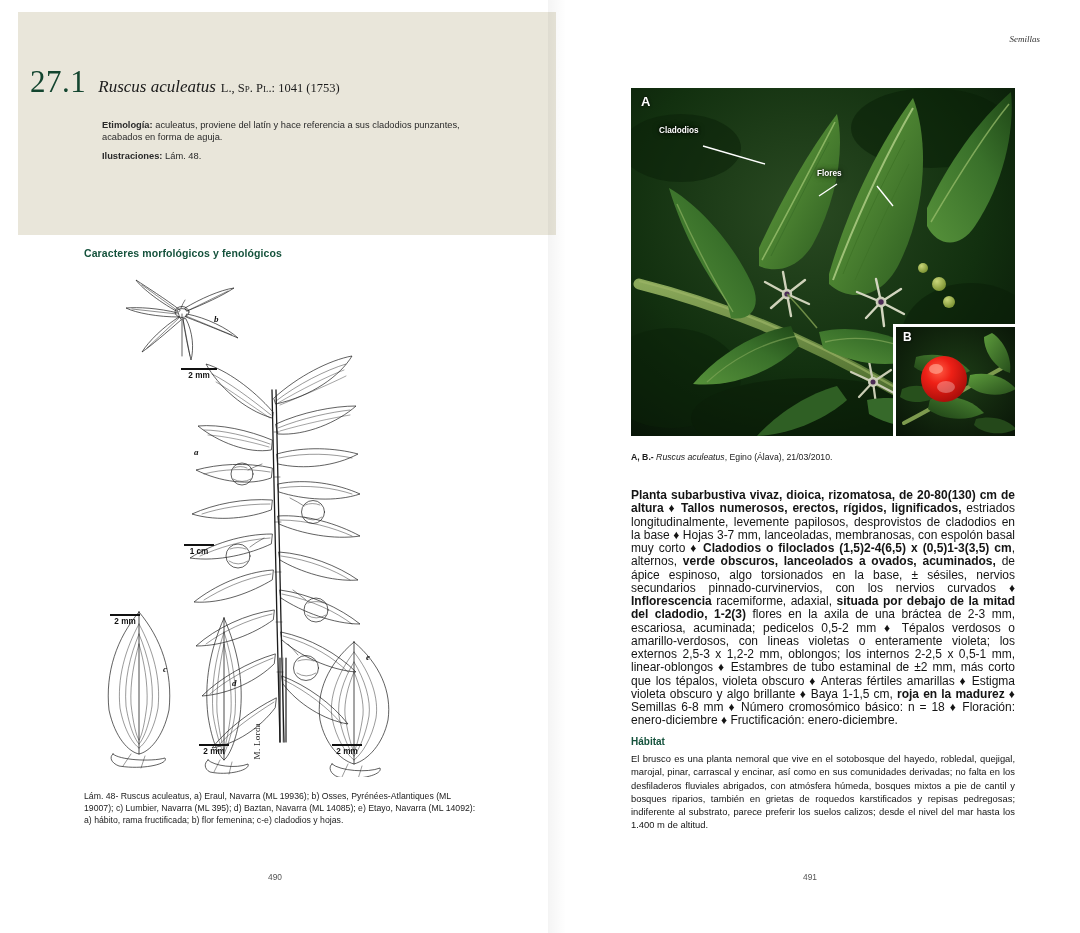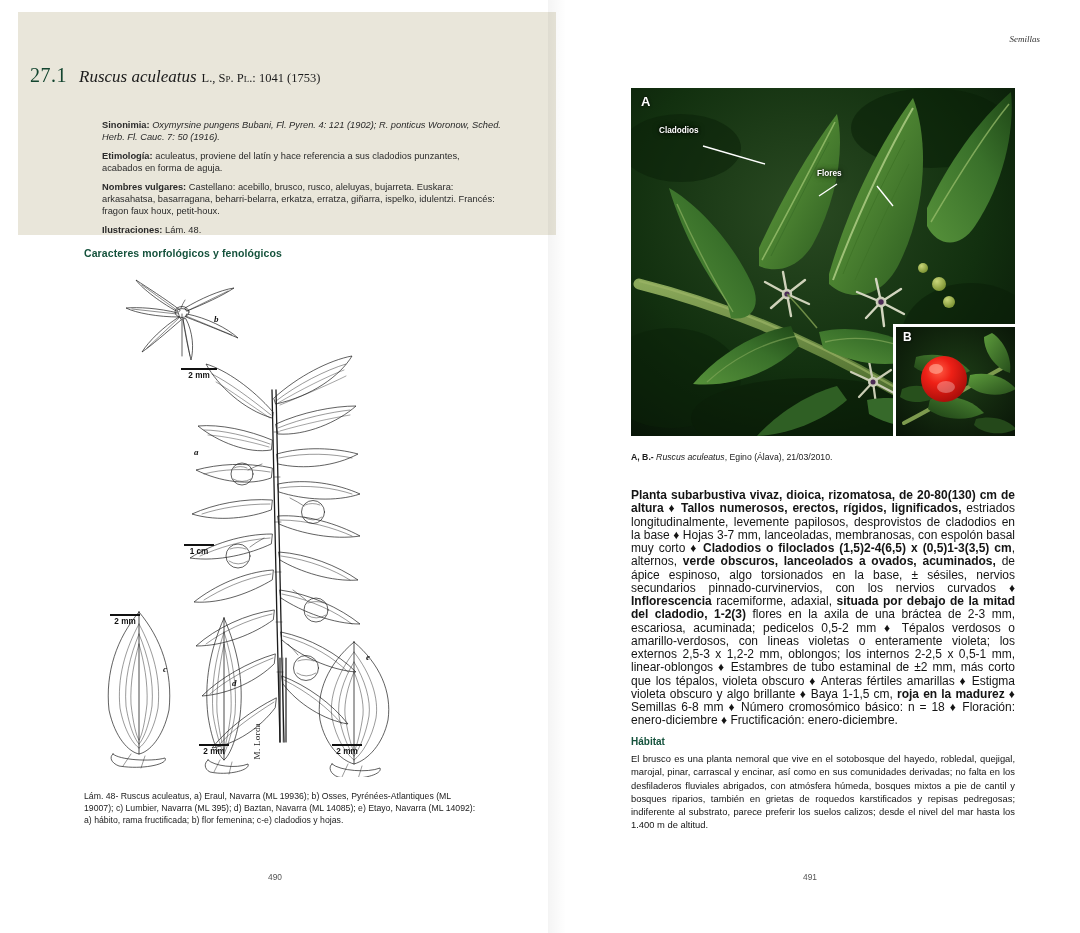--- a/index.html
+++ b/index.html
@@ -47,21 +47,21 @@
     background: #e9e6da;
   }
   #title-row {
     position: absolute;
     left: 12px; top: 52px;
     display: flex;
     align-items: baseline;
   }
   #section-number {
     font-family: "Liberation Serif", serif;
-    font-size: 20px;
+    font-size: 31px;
     color: #13452f;
     letter-spacing: 0.5px;
   }
   #species-name {
     font-family: "Liberation Serif", serif;
     font-style: italic;
     font-size: 17px;
     color: #1b1b1b;
     margin-left: 12px;
   }
@@ -261,30 +261,22 @@
 
     <div id="header-block">
       <div id="title-row">
         <span id="section-number">27.1</span>
         <span id="species-name">Ruscus aculeatus</span>
         <span id="species-authority">L., Sp. Pl.: 1041 (1753)</span>
       </div>
 
       <div class="meta-block" style="top:107px;">
         <p>
-          <span class="meta-label">Sinonimia:</span>
-          <span class="ital">Oxymyrsine pungens Bubani, Fl. Pyren. 4: 121 (1902); R. ponticus Woronow, Sched. Herb. Fl. Cauc. 7: 50 (1916).</span>
-        </p>
-        <p>
           <span class="meta-label">Etimología:</span>
           <span>aculeatus, proviene del latín y hace referencia a sus cladodios punzantes, acabados en forma de aguja.</span>
-        </p>
-        <p>
-          <span class="meta-label">Nombres vulgares:</span>
-          <span>Castellano: acebillo, brusco, rusco, aleluyas, bujarreta. Euskara: arkasahatsa, basarragana, beharri-belarra, erkatza, erratza, giñarra, ispelko, idulentzi. Francés: fragon faux houx, petit-houx.</span>
         </p>
         <p>
           <span class="meta-label">Ilustraciones:</span>
           <span>Lám. 48.</span>
         </p>
       </div>
     </div>
 
     <div id="morph-heading">Caracteres morfológicos y fenológicos</div>
 

